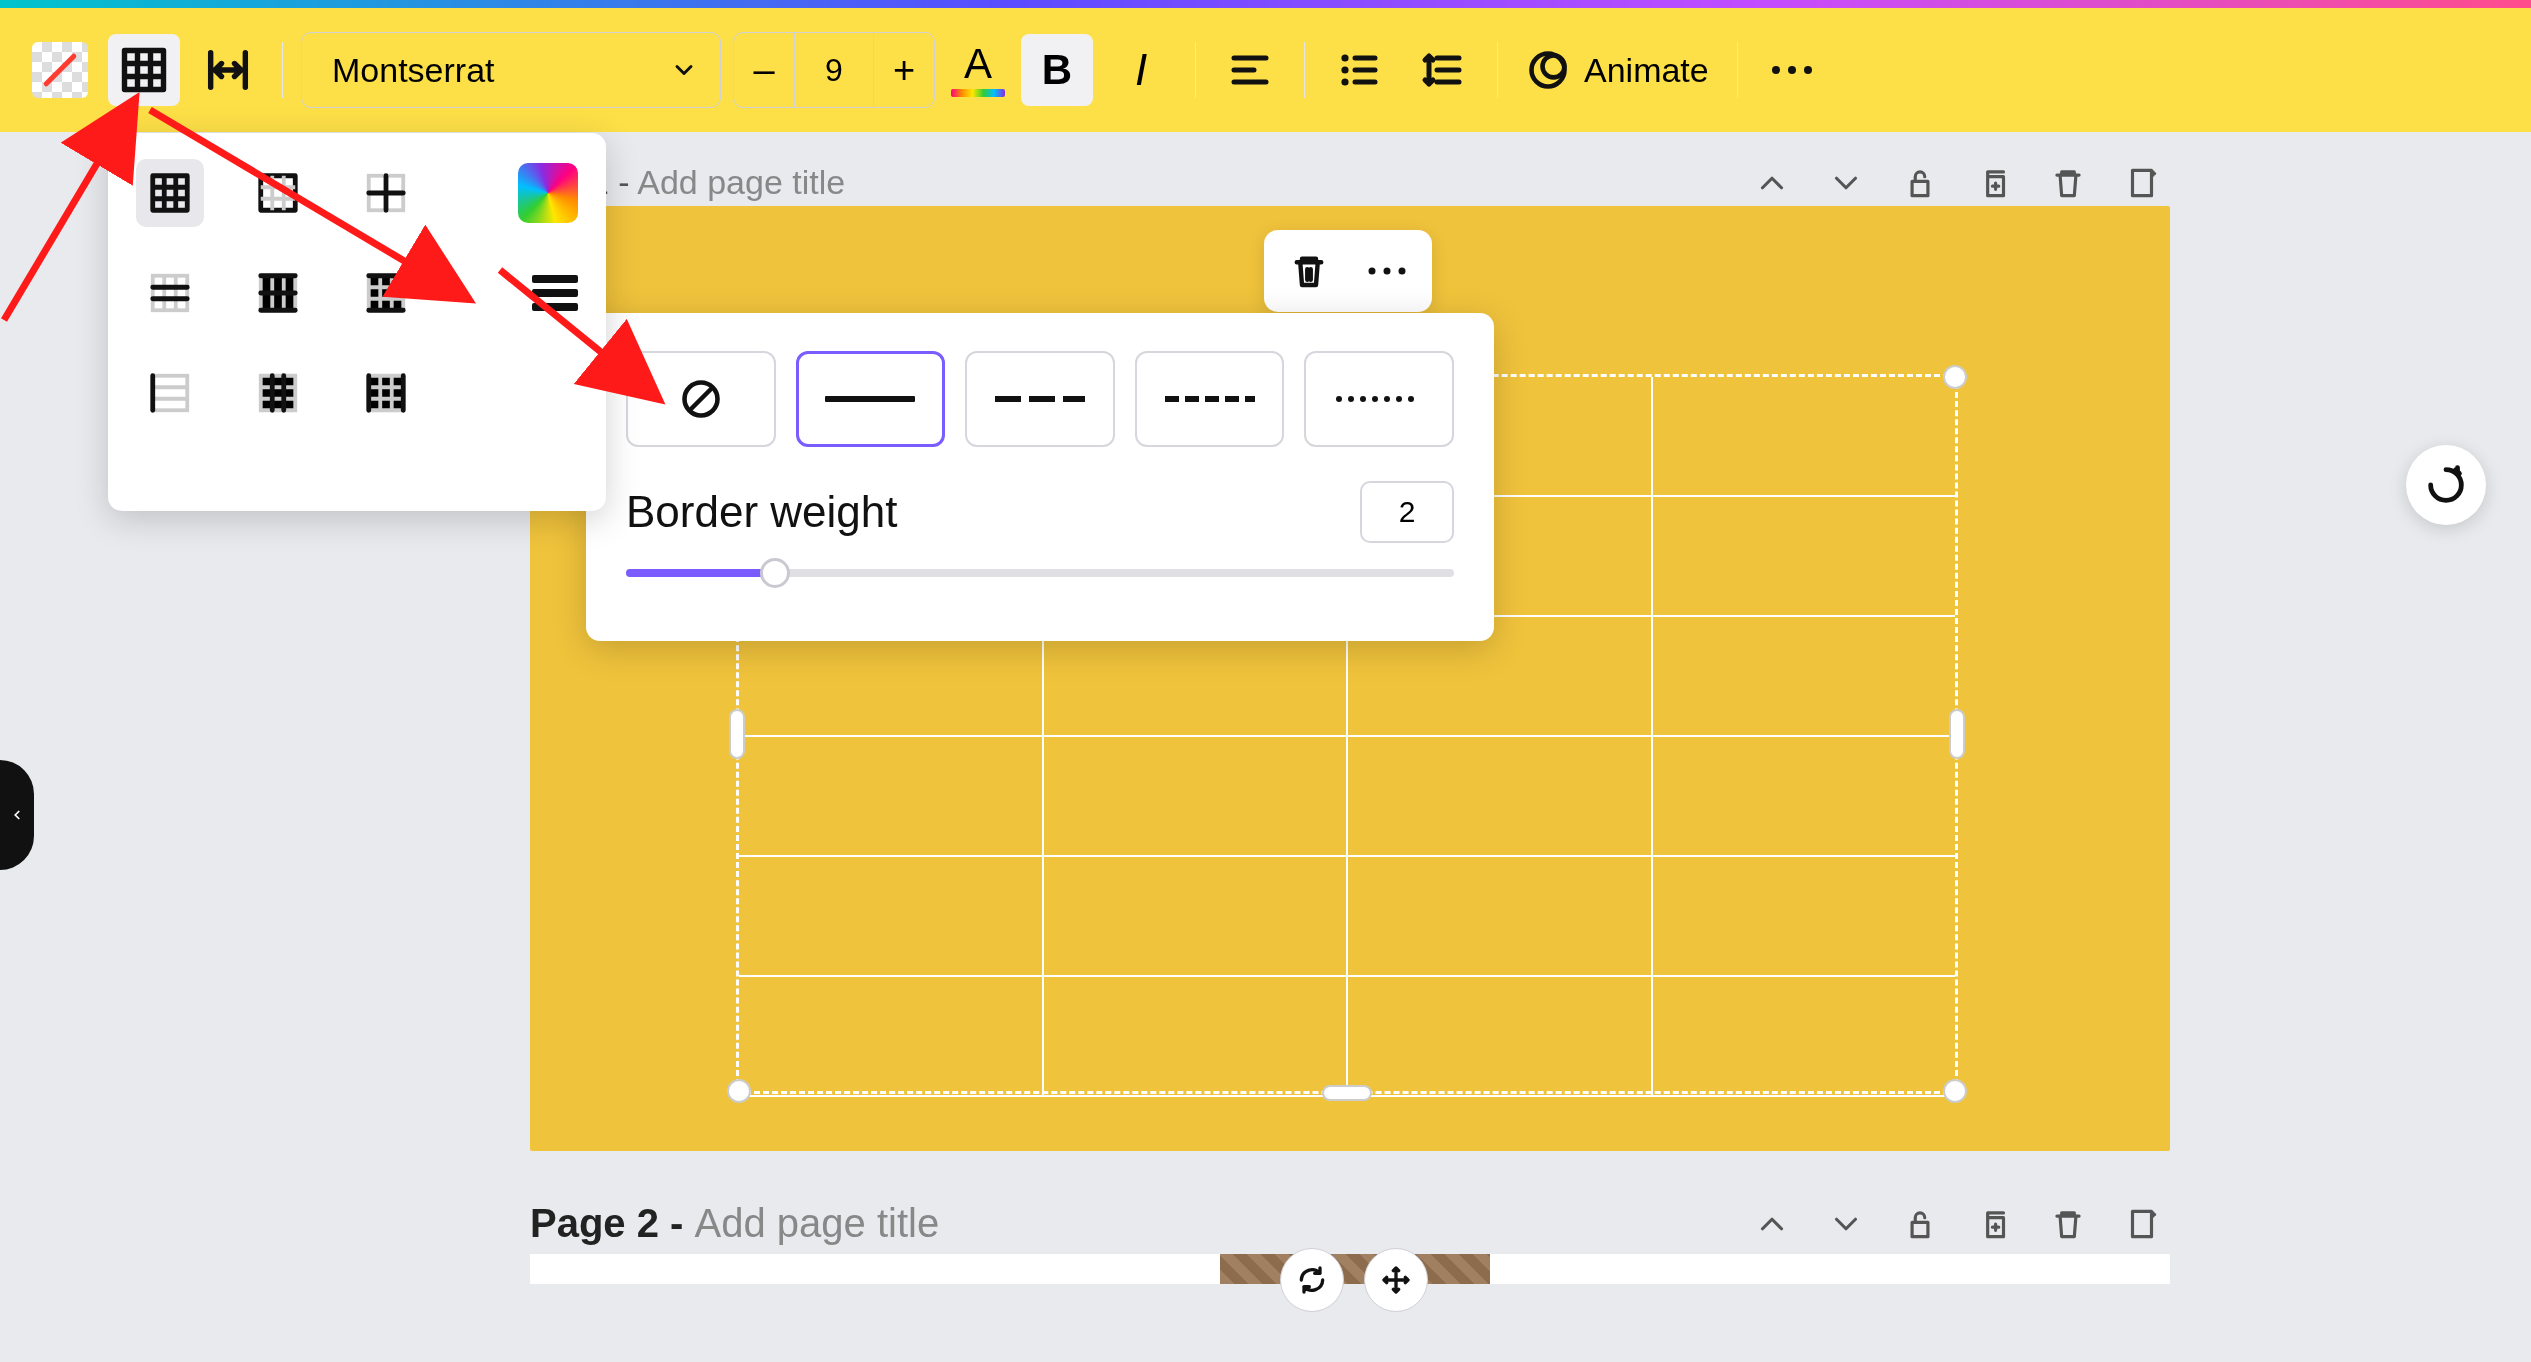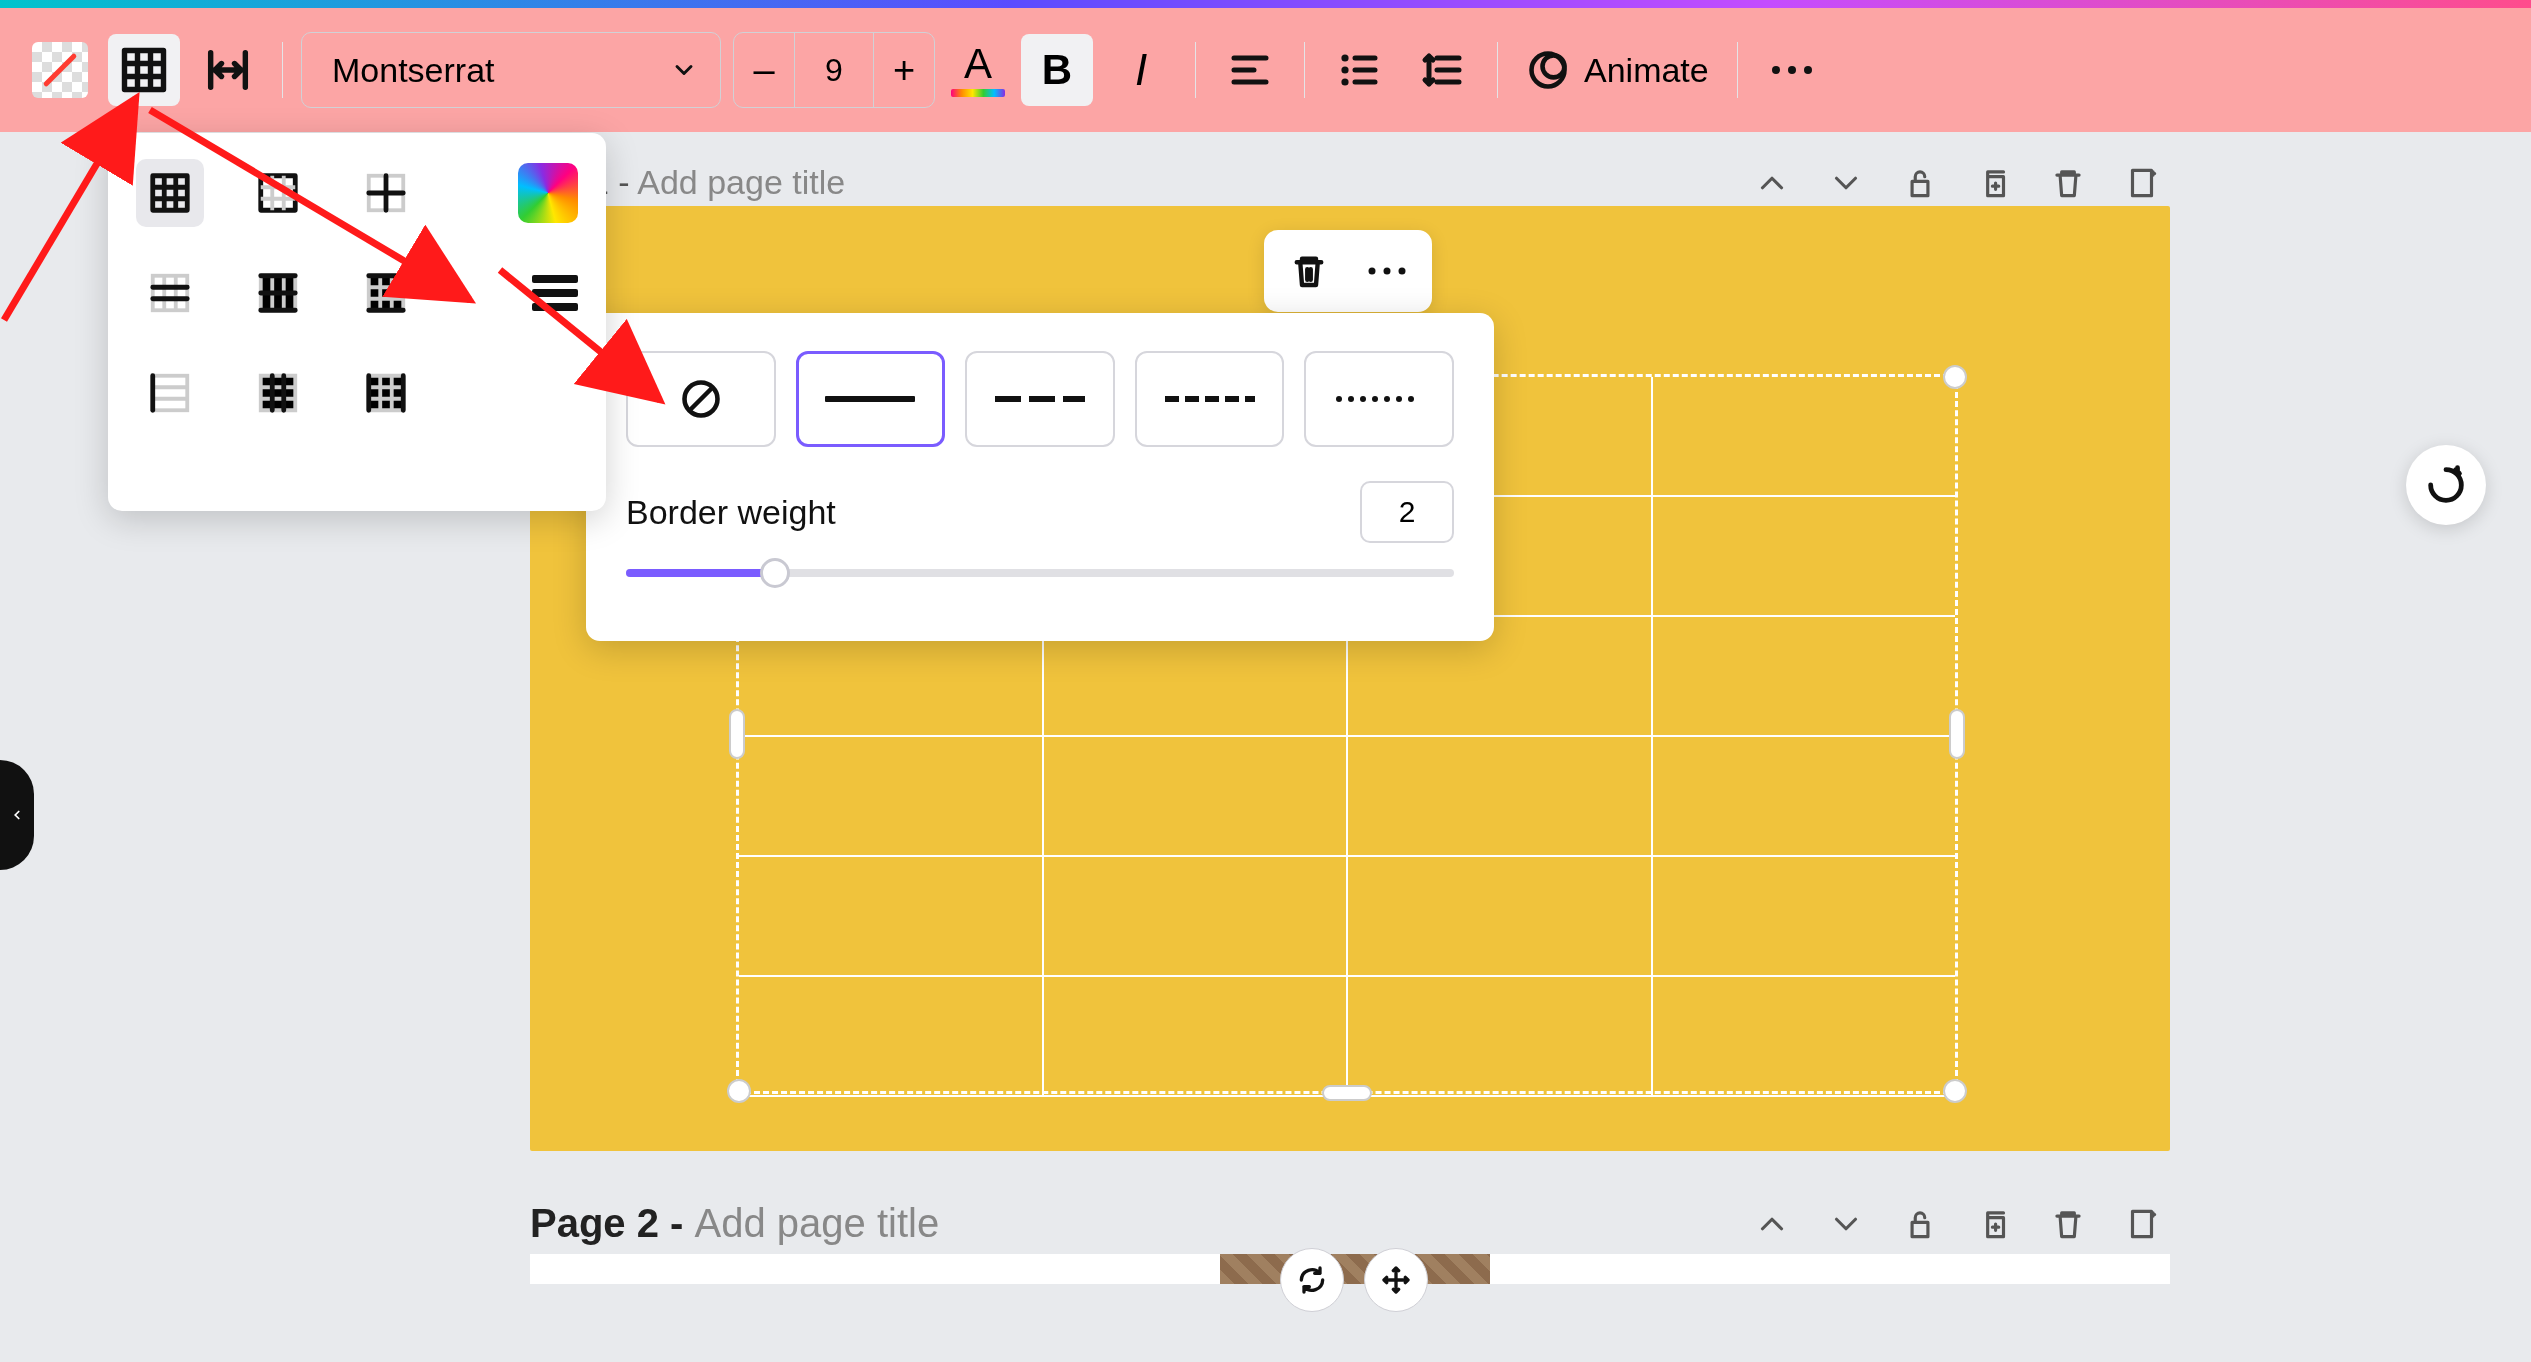--- a/index.html
+++ b/index.html
@@ -1,21 +1,21 @@
 <!DOCTYPE html>
 <html><head>
 <meta charset="utf-8">
 <style>
   * { box-sizing: border-box; margin: 0; padding: 0; font-family: -apple-system, BlinkMacSystemFont, "Segoe UI", sans-serif; }
   body { background: #e8eaed; width: 2531px; height: 1362px; overflow: hidden; position: relative; }
   
   .gradient-bar { height: 8px; background: linear-gradient(90deg, #00c4cc 0%, #5b4cff 40%, #c44cff 70%, #ff4c8c 100%); }
   
   .toolbar {
-    background: #fca5a5; height: 125px; display: flex; align-items: center;
+    background: #fde047; height: 125px; display: flex; align-items: center;
     padding: 0 24px; gap: 12px; border-bottom: 1px solid #e8eaed;
   }
   .tb-btn {
     width: 72px; height: 72px; display: flex; align-items: center; justify-content: center;
     border-radius: 8px; cursor: pointer; position: relative;
   }
   .tb-btn.active { background: #f1f1f3; }
   .tb-sep { width: 1px; height: 56px; background: #e4e4e7; margin: 0 6px; }
   
   .font-select {
@@ -96,21 +96,21 @@
     background:#fff; border-radius:14px; box-shadow:0 8px 34px rgba(0,0,0,.18);
     padding: 38px 40px; z-index:55;
   }
   .style-row { display:flex; gap:20px;}
   .style-opt {
     width:154px; height:96px; border:2px solid #d6d6dc; border-radius:12px;
     display:flex; align-items:center; justify-content:center; cursor:pointer;
   }
   .style-opt.sel { border-color:#7a5cff; border-width:3px;}
   .bw-row { display:flex; align-items:center; justify-content:space-between; margin-top:34px;}
-  .bw-label { font-size:34px; color:#111;}
+  .bw-label { font-size:44px; color:#111;}
   .bw-input { width:94px; height:62px; border:2px solid #d6d6dc; border-radius:10px; text-align:center; font-size:30px;}
   .slider { position:relative; height:8px; background:#e0e0e4; border-radius:4px; margin-top:26px;}
   .slider .fill { position:absolute; left:0; top:0; bottom:0; width:18%; background:#7a5cff; border-radius:4px;}
   .slider .knob { position:absolute; left:18%; top:50%; transform:translate(-50%,-50%); width:30px; height:30px; background:#fff; border:3px solid #c9c9d2; border-radius:50%;}
   
   
   .side-nub { position:absolute; left:0; top:760px; width:34px; height:110px; background:#111; border-radius:0 50px 50px 0; display:flex; align-items:center; justify-content:center; color:#fff; cursor:pointer;}
   
   
   .fab { position:absolute; right:45px; top:445px; width:80px; height:80px; border-radius:50%; background:#fff; box-shadow:0 4px 18px rgba(0,0,0,.15); display:flex; align-items:center; justify-content:center; cursor:pointer;}

